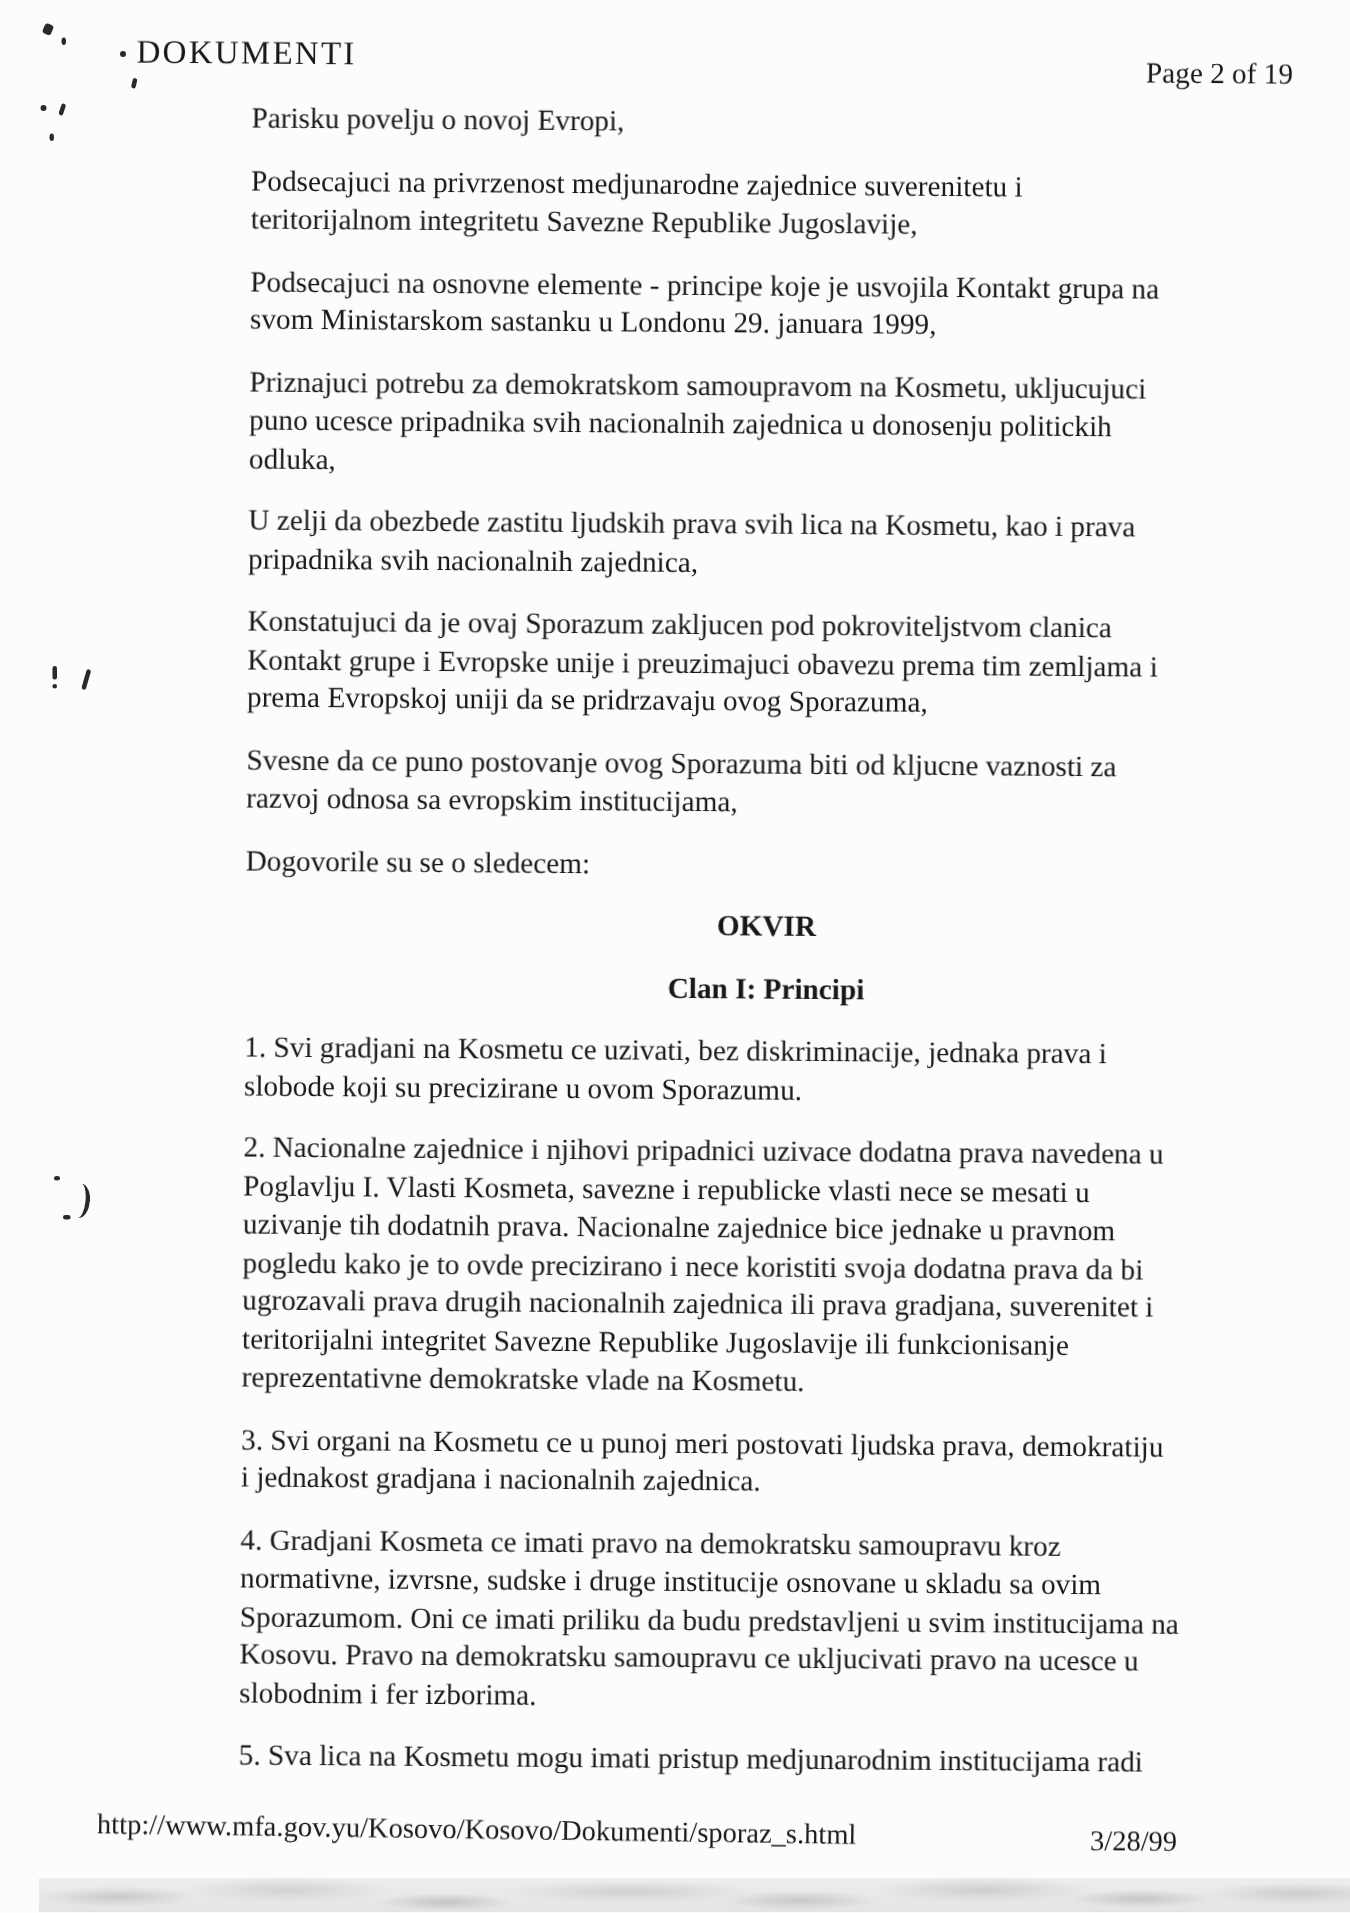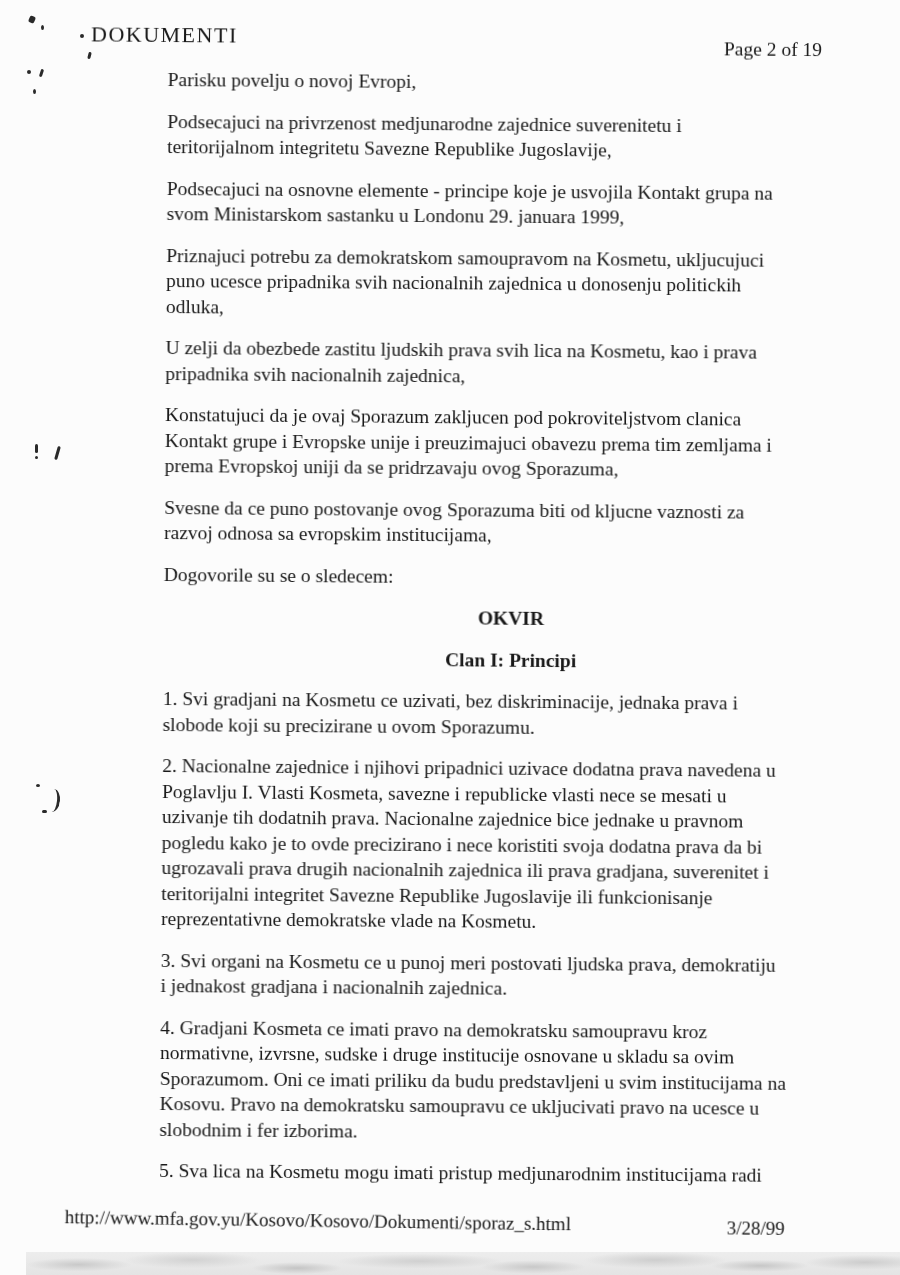--- a/index.html
+++ b/index.html
@@ -3,21 +3,21 @@
 <meta charset="utf-8">
 <style>
   :root{ --ink:#1b1b1b; --paper:#fcfcfc; }
   html,body{margin:0;padding:0;background:#fff;}
   .page{position:relative;width:900px;height:1275px;background:var(--paper);
         overflow:hidden;font-family:"Liberation Serif",serif;color:var(--ink);}
   .skew{position:absolute;inset:0;transform:rotate(0.45deg);
         transform-origin:40px 40px;filter:blur(0.3px) contrast(1.03);}
   .doc-label{position:absolute;left:91px;top:21px;font-size:22px;
         letter-spacing:1.5px;white-space:nowrap;}
-  .page-ind{position:absolute;left:724px;top:33px;font-size:19.5px;white-space:nowrap;}
+  .page-ind{position:absolute;left:764px;top:33px;font-size:19.5px;white-space:nowrap;}
   .body{position:absolute;left:168px;top:66px;width:730px;
         font-size:19.5px;line-height:25.5px;}
   .body p{margin:0 0 16px 0;white-space:pre-line;}
   .body p.heading{font-weight:bold;text-align:center;width:695px;margin:16px 0;}
   .footer-url{position:absolute;left:74px;top:1206px;font-size:19px;
         transform:rotate(0.35deg);transform-origin:left top;white-space:nowrap;}
   .footer-date{position:absolute;left:736px;top:1212px;font-size:19px;white-space:nowrap;}
   
   .scan-band{position:absolute;left:26px;right:0;bottom:0;height:23px;
      background-image:

